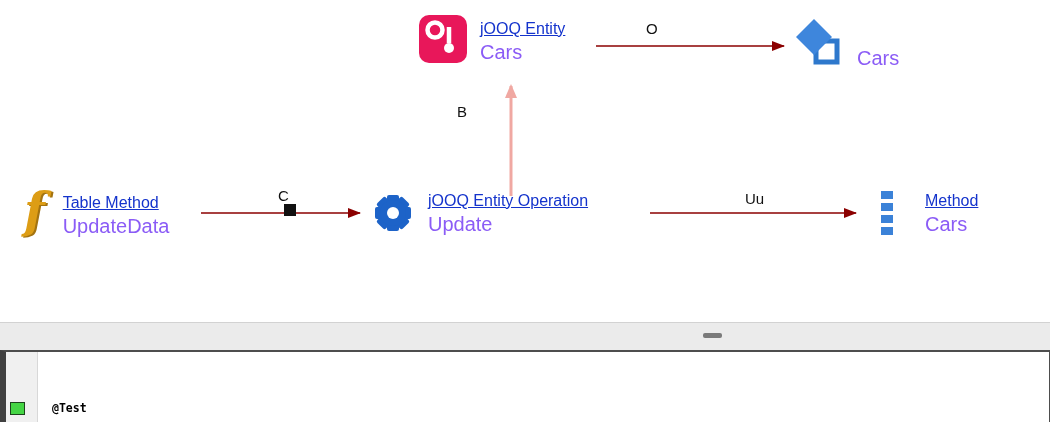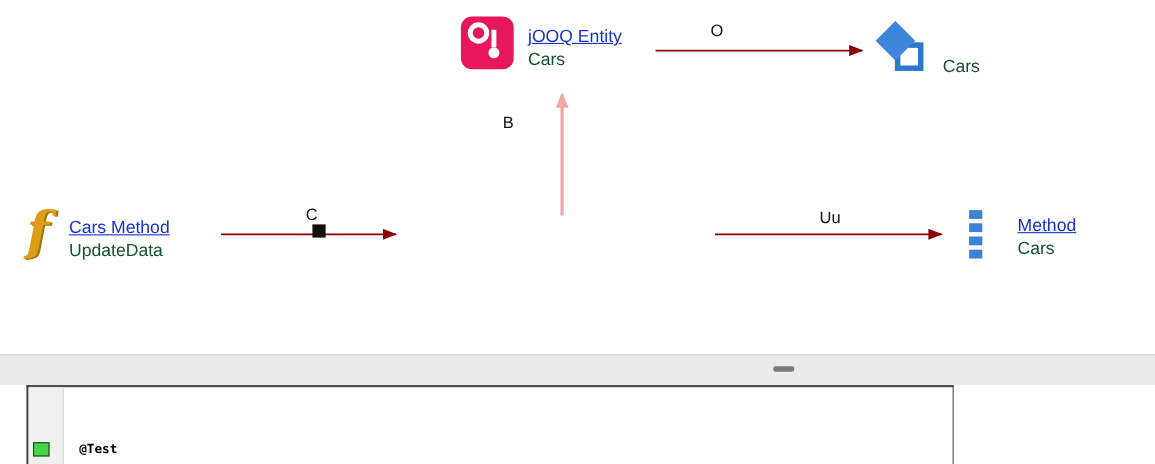--- a/index.html
+++ b/index.html
@@ -6,21 +6,21 @@
   html, body { width: 1050px; height: 422px; overflow: hidden; background: #ffffff;
                font-family: "Liberation Sans", sans-serif; }
 
   
   .stage { position: relative; width: 1050px; height: 322px; background: #ffffff; }
   .edges { position: absolute; left: 0; top: 0; pointer-events: none; }
 
   .node { position: absolute; display: flex; align-items: flex-end; gap: 12px; }
   .node .txt { display: flex; flex-direction: column; gap: 3px; }
   .node .title { font-size: 16px; color: #1433cc; text-decoration: underline; cursor: pointer; white-space: nowrap; }
-  .node .subtitle { font-size: 16px; color: #14532d; white-space: nowrap; }
+  .node .subtitle { font-size: 20px; color: #8b5cf6; white-space: nowrap; }
 
   .icon { flex: 0 0 auto; display: flex; align-items: center; justify-content: center; }
 
   .f-glyph { font-family: "DejaVu Serif", serif; font-style: italic; font-weight: 700;
              font-size: 48px; line-height: 48px; color: #dd9d15;
              text-shadow: 2px 1px 0 #a37310; padding: 0 6px 4px 2px; }
 
   .table-icon { width: 50px; height: 46px; display: flex; flex-direction: column; justify-content: space-between; padding: 1px 0; }
   .table-icon .row { display: flex; gap: 3px; height: 8px; }
   .table-icon .cell-a { width: 12px; background: #3b82d8; }
@@ -29,23 +29,23 @@
   .edge-label { position: absolute; font-size: 15px; color: #111111; }
   .edge-marker-square { position: absolute; width: 12px; height: 12px; background: #111111; }
 
   
   .splitter { position: relative; width: 1050px; height: 28px; background: #ebebeb;
               border-top: 1px solid #d2d2d2; }
   .splitter .grip { position: absolute; left: 703px; top: 10px; width: 19px; height: 5px;
                     background: #7a7a7a; border-radius: 2px; cursor: row-resize; }
 
   
-  .code-panel { position: relative; width: 843px; height: 72px; background: #ffffff;
-                border-top: 2px solid #4d4d4d; border-left: 2px solid #404040;
-                border-right: 1px solid #4d4d4d; display: flex; margin-left: 24px; }
+  .code-panel { position: relative; width: 1050px; height: 72px; background: #ffffff;
+                border-top: 2px solid #4d4d4d; border-left: 6px solid #404040;
+                border-right: 1px solid #4d4d4d; display: flex; }
   .gutter { position: relative; width: 32px; background: #f0f0f0; border-right: 1px solid #d8d8d8; }
   .bp-marker { position: absolute; left: 4px; top: 50px; width: 15px; height: 13px;
                background: #44d544; border: 1px solid #1c431c; cursor: pointer; }
   .code { flex: 1; padding: 20px 0 0 14px; font-family: "DejaVu Sans Mono", monospace;
           font-size: 11.5px; font-weight: 700; line-height: 14.5px; color: #000000;
           white-space: pre; overflow: hidden; }
 </style>
 </head>
 <body>
 
@@ -95,25 +95,43 @@
       </svg>
     </span>
     <span class="txt">
       <span class="subtitle">Cars</span>
     </span>
   </div>
 
   <div class="node" style="left:22px; top:186px;">
     <span class="icon f-glyph">f</span>
     <span class="txt">
-      <a class="title">Cars Method</a>
+      <a class="title">Table Method</a>
       <span class="subtitle">UpdateData</span>
     </span>
   </div>
 
+  <div class="node" style="left:370px; top:190px;">
+    <span class="icon">
+      <svg width="46" height="46" viewBox="0 0 46 46">
+        <g fill="#1d63c8">
+          <rect x="5" y="17" width="36" height="12" rx="2"></rect>
+          <rect x="5" y="17" width="36" height="12" rx="2" transform="rotate(45 23 23)"></rect>
+          <rect x="5" y="17" width="36" height="12" rx="2" transform="rotate(90 23 23)"></rect>
+          <rect x="5" y="17" width="36" height="12" rx="2" transform="rotate(135 23 23)"></rect>
+          <circle cx="23" cy="23" r="13"></circle>
+        </g>
+        <circle cx="23" cy="23" r="6" fill="#ffffff"></circle>
+      </svg>
+    </span>
+    <span class="txt">
+      <a class="title">jOOQ Entity Operation</a>
+      <span class="subtitle">Update</span>
+    </span>
+  </div>
 
   <div class="node" style="left:863px; top:190px;">
     <span class="icon table-icon">
       <span class="row">
           <span class="cell-a"></span>
           <span class="cell-b"></span>
         </span>
       <span class="row">
           <span class="cell-a"></span>
           <span class="cell-b"></span>

